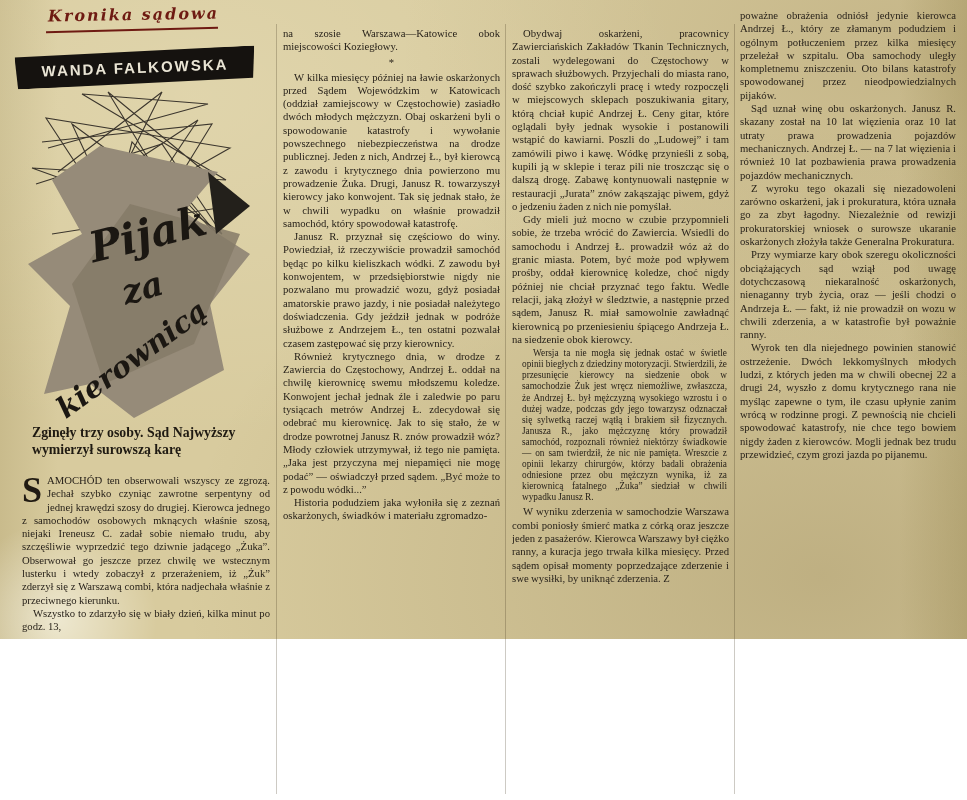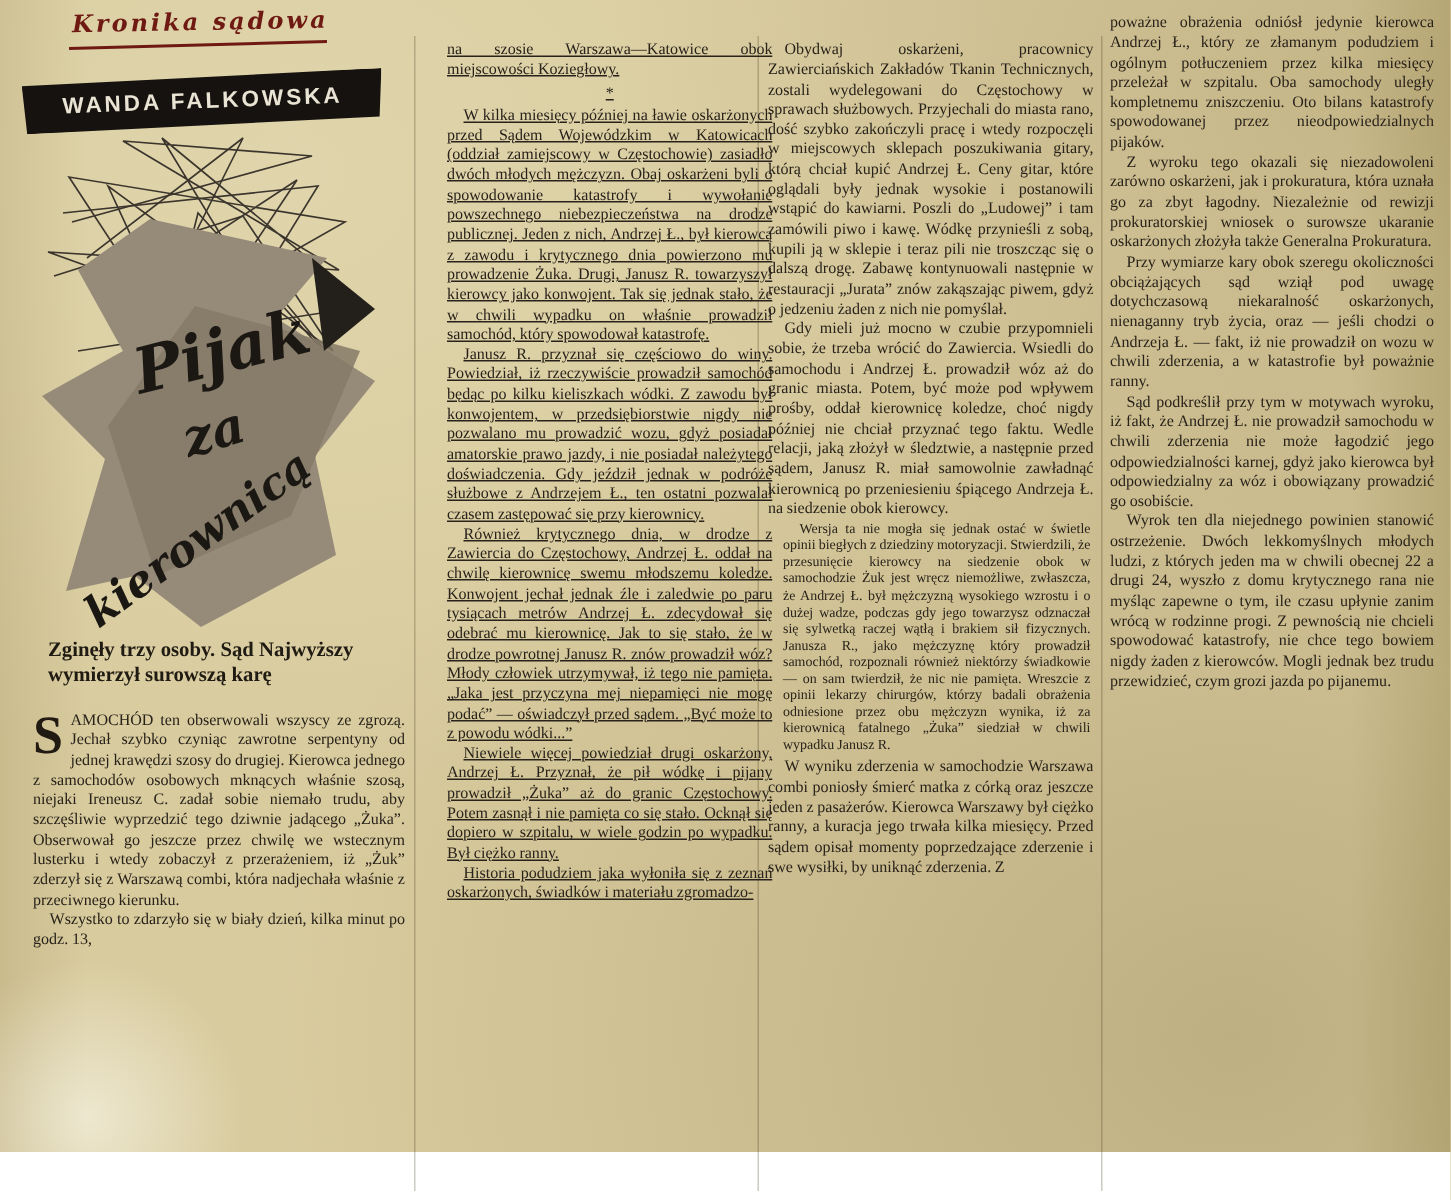--- a/index.html
+++ b/index.html
@@ -1,21 +1,21 @@
 <!DOCTYPE html>
 <html lang="pl"><head>
 <meta charset="utf-8">
 <title>Kronika sądowa</title>
 <style>
   * { margin:0; padding:0; box-sizing:border-box; }
   html,body { width:967px; height:800px; overflow:hidden; }
   body { font-family:"Liberation Serif","DejaVu Serif",serif; }
 
   #paper {
-    position:absolute; left:0; top:0; width:967px; height:768px;
+    position:absolute; left:0; top:0; width:967px; height:639px;
     color:#272118;
     background:
       radial-gradient(circle at 6% 97%, rgba(255,255,248,0.55), transparent 9%),
       radial-gradient(ellipse at 20% 15%, rgba(255,250,225,0.20), transparent 45%),
       radial-gradient(ellipse at 95% 8%, rgba(110,85,35,0.18), transparent 40%),
       radial-gradient(ellipse at 85% 90%, rgba(100,78,30,0.22), transparent 55%),
       linear-gradient(90deg, #c9bb8c 0%, #d8cb9e 6%, #d8cb9e 93%, #c3b584 100%),
       #d5c897;
   }
 
@@ -58,21 +58,21 @@
     font-weight:bold; font-size:13.8px; line-height:17px;
     color:#1f1a12; text-align:left;
   }
 
   .col {
     position:absolute; overflow:hidden; text-align:justify;
     font-size:10.7px; line-height:13.3px; color:#28221a;
     word-spacing:-0.2px;
   }
   #col1 { left:22px;  top:474px; width:248px; height:320px; }
-  #col2 { left:298px; top:27px;  width:217px; height:768px;text-decoration:underline; }
+  #col2 { left:283px; top:27px;  width:217px; height:768px; }
   #col3 { left:512px; top:27px;  width:217px; height:768px; }
   #col4 { left:740px; top:9px;  width:216px; height:768px; }
 
   .col p { text-indent:11px; }
   .col p.noindent { text-indent:0; }
   .col p.center { text-align:center; text-indent:0; line-height:17px; }
   .col p.small { font-size:9.3px; line-height:11.1px; padding:2px 2px 2px 10px; }
   .col p.dropcap { text-indent:0; }
   .col p.dropcap::first-letter {
     float:left; font-size:36px; line-height:30px; font-weight:bold;
@@ -115,30 +115,29 @@
   <div id="col1" class="col">
       <p class="dropcap">SAMOCHÓD ten obserwowali wszyscy ze zgrozą. Jechał szybko czyniąc zawrotne serpentyny od jednej krawędzi szosy do drugiej. Kierowca jednego z samochodów osobowych mknących właśnie szosą, niejaki Ireneusz C. zadał sobie niemało trudu, aby szczęśliwie wyprzedzić tego dziwnie jadącego „Żuka”. Obserwował go jeszcze przez chwilę we wstecznym lusterku i wtedy zobaczył z przerażeniem, iż „Żuk” zderzył się z Warszawą combi, która nadjechała właśnie z przeciwnego kierunku.</p>
       <p>Wszystko to zdarzyło się w biały dzień, kilka minut po godz. 13,</p>
     </div>
   <div id="col2" class="col">
       <p class="noindent">na szosie Warszawa—Katowice obok miejscowości Koziegłowy.</p>
       <p class="center">*</p>
       <p>W kilka miesięcy później na ławie oskarżonych przed Sądem Wojewódzkim w Katowicach (oddział zamiejscowy w Częstochowie) zasiadło dwóch młodych mężczyzn. Obaj oskarżeni byli o spowodowanie katastrofy i wywołanie powszechnego niebezpieczeństwa na drodze publicznej. Jeden z nich, Andrzej Ł., był kierowcą z zawodu i krytycznego dnia powierzono mu prowadzenie Żuka. Drugi, Janusz R. towarzyszył kierowcy jako konwojent. Tak się jednak stało, że w chwili wypadku on właśnie prowadził samochód, który spowodował katastrofę.</p>
       <p>Janusz R. przyznał się częściowo do winy. Powiedział, iż rzeczywiście prowadził samochód będąc po kilku kieliszkach wódki. Z zawodu był konwojentem, w przedsiębiorstwie nigdy nie pozwalano mu prowadzić wozu, gdyż posiadał amatorskie prawo jazdy, i nie posiadał należytego doświadczenia. Gdy jeździł jednak w podróże służbowe z Andrzejem Ł., ten ostatni pozwalał czasem zastępować się przy kierownicy.</p>
       <p>Również krytycznego dnia, w drodze z Zawiercia do Częstochowy, Andrzej Ł. oddał na chwilę kierownicę swemu młodszemu koledze. Konwojent jechał jednak źle i zaledwie po paru tysiącach metrów Andrzej Ł. zdecydował się odebrać mu kierownicę. Jak to się stało, że w drodze powrotnej Janusz R. znów prowadził wóz? Młody człowiek utrzymywał, iż tego nie pamięta. „Jaka jest przyczyna mej niepamięci nie mogę podać” — oświadczył przed sądem. „Być może to z powodu wódki...”</p>
-      <p>Niewiele więcej powiedział drugi oskarżony, Andrzej Ł. Przyznał, że pił wódkę i pijany prowadził „Żuka” aż do granic Częstochowy. Potem zasnął i nie pamięta co się stało. Ocknął się dopiero w szpitalu, w wiele godzin po wypadku. Był ciężko ranny.</p>
       <p>Historia podudziem jaka wyłoniła się z zeznań oskarżonych, świadków i materiału zgromadzo-</p>
     </div>
   <div id="col3" class="col">
       <p>Obydwaj oskarżeni, pracownicy Zawierciańskich Zakładów Tkanin Technicznych, zostali wydelegowani do Częstochowy w sprawach służbowych. Przyjechali do miasta rano, dość szybko zakończyli pracę i wtedy rozpoczęli w miejscowych sklepach poszukiwania gitary, którą chciał kupić Andrzej Ł. Ceny gitar, które oglądali były jednak wysokie i postanowili wstąpić do kawiarni. Poszli do „Ludowej” i tam zamówili piwo i kawę. Wódkę przynieśli z sobą, kupili ją w sklepie i teraz pili nie troszcząc się o dalszą drogę. Zabawę kontynuowali następnie w restauracji „Jurata” znów zakąszając piwem, gdyż o jedzeniu żaden z nich nie pomyślał.</p>
       <p>Gdy mieli już mocno w czubie przypomnieli sobie, że trzeba wrócić do Zawiercia. Wsiedli do samochodu i Andrzej Ł. prowadził wóz aż do granic miasta. Potem, być może pod wpływem prośby, oddał kierownicę koledze, choć nigdy później nie chciał przyznać tego faktu. Wedle relacji, jaką złożył w śledztwie, a następnie przed sądem, Janusz R. miał samowolnie zawładnąć kierownicą po przeniesieniu śpiącego Andrzeja Ł. na siedzenie obok kierowcy.</p>
       <p class="small">Wersja ta nie mogła się jednak ostać w świetle opinii biegłych z dziedziny motoryzacji. Stwierdzili, że przesunięcie kierowcy na siedzenie obok w samochodzie Żuk jest wręcz niemożliwe, zwłaszcza, że Andrzej Ł. był mężczyzną wysokiego wzrostu i o dużej wadze, podczas gdy jego towarzysz odznaczał się sylwetką raczej wątłą i brakiem sił fizycznych. Janusza R., jako mężczyznę który prowadził samochód, rozpoznali również niektórzy świadkowie — on sam twierdził, że nic nie pamięta. Wreszcie z opinii lekarzy chirurgów, którzy badali obrażenia odniesione przez obu mężczyzn wynika, iż za kierownicą fatalnego „Żuka” siedział w chwili wypadku Janusz R.</p>
       <p>W wyniku zderzenia w samochodzie Warszawa combi poniosły śmierć matka z córką oraz jeszcze jeden z pasażerów. Kierowca Warszawy był ciężko ranny, a kuracja jego trwała kilka miesięcy. Przed sądem opisał momenty poprzedzające zderzenie i swe wysiłki, by uniknąć zderzenia. Z</p>
     </div>
   <div id="col4" class="col">
       <p class="noindent">poważne obrażenia odniósł jedynie kierowca Andrzej Ł., który ze złamanym podudziem i ogólnym potłuczeniem przez kilka miesięcy przeleżał w szpitalu. Oba samochody uległy kompletnemu zniszczeniu. Oto bilans katastrofy spowodowanej przez nieodpowiedzialnych pijaków.</p>
+      <p>Sąd uznał winę obu oskarżonych. Janusz R. skazany został na 10 lat więzienia oraz 10 lat utraty prawa prowadzenia pojazdów mechanicznych. Andrzej Ł. — na 7 lat więzienia i również 10 lat pozbawienia prawa prowadzenia pojazdów mechanicznych.</p>
       <p>Z wyroku tego okazali się niezadowoleni zarówno oskarżeni, jak i prokuratura, która uznała go za zbyt łagodny. Niezależnie od rewizji prokuratorskiej wniosek o surowsze ukaranie oskarżonych złożyła także Generalna Prokuratura.</p>
       <p>Przy wymiarze kary obok szeregu okoliczności obciążających sąd wziął pod uwagę dotychczasową niekaralność oskarżonych, nienaganny tryb życia, oraz — jeśli chodzi o Andrzeja Ł. — fakt, iż nie prowadził on wozu w chwili zderzenia, a w katastrofie był poważnie ranny.</p>
-      <p>Sąd podkreślił przy tym w motywach wyroku, iż fakt, że Andrzej Ł. nie prowadził samochodu w chwili zderzenia nie może łagodzić jego odpowiedzialności karnej, gdyż jako kierowca był odpowiedzialny za wóz i obowiązany prowadzić go osobiście.</p>
       <p>Wyrok ten dla niejednego powinien stanowić ostrzeżenie. Dwóch lekkomyślnych młodych ludzi, z których jeden ma w chwili obecnej 22 a drugi 24, wyszło z domu krytycznego rana nie myśląc zapewne o tym, ile czasu upłynie zanim wrócą w rodzinne progi. Z pewnością nie chcieli spowodować katastrofy, nie chce tego bowiem nigdy żaden z kierowców. Mogli jednak bez trudu przewidzieć, czym grozi jazda po pijanemu.</p>
     </div>
 
 </div>
 
 </body></html>

